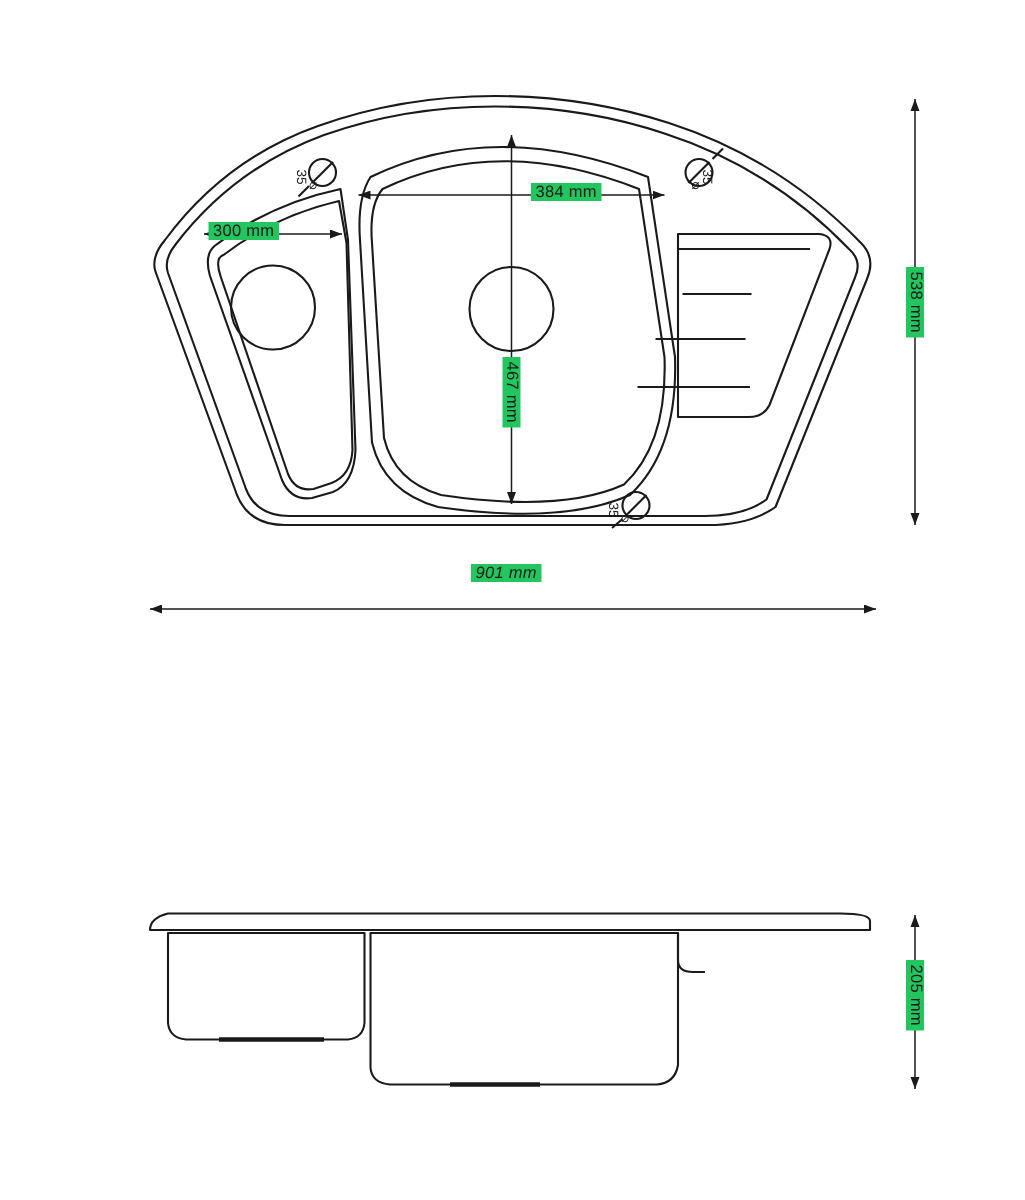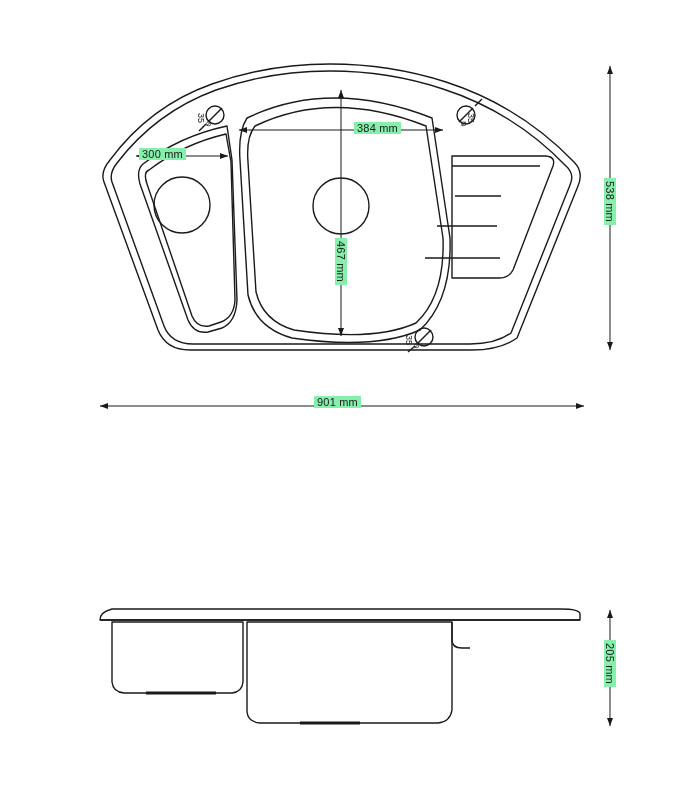--- a/index.html
+++ b/index.html
@@ -22,21 +22,21 @@
     width: 683px;
     height: 800px;
   }
   svg {
     display: block;
   }
   .dim-label {
     position: absolute;
     font-size: 11px;
     color: #1a1a1a;
-    background: #86efac;
+    background: #22c55e;
     padding: 0 3px;
     white-space: nowrap;
     letter-spacing: 0.2px;
   }
   .vertical {
     writing-mode: vertical-rl;
     text-orientation: mixed;
     padding: 3px 0;
   }
   .small-diam {
@@ -211,21 +211,21 @@
   </svg>
 
   <div class="dim-label" style="left:354px; top:122px;">384 mm</div>
 
   <div class="dim-label vertical" style="left:335px; top:238px;">467 mm</div>
 
   <div class="dim-label" style="left:139px; top:148px;">300 mm</div>
 
   <div class="dim-label vertical" style="left:604px; top:178px;">538 mm</div>
 
-  <div class="dim-label" style="left:314px; top:396px;">901 mm</div>
+  <div class="dim-label" style="left:314px; top:376px;font-style:italic;">901 mm</div>
 
   <div class="dim-label vertical" style="left:604px; top:640px;">205 mm</div>
 
   <div class="small-diam" style="left:196px; top:110px;">
     <span class="vertical" style="position:static; display:inline-block; font-size:9px;">35</span><span>⌀</span>
   </div>
 
   <div class="small-diam" style="left:461px; top:110px;">
     <span>⌀</span><span class="vertical" style="position:static; display:inline-block; font-size:9px;">35</span>
   </div>

